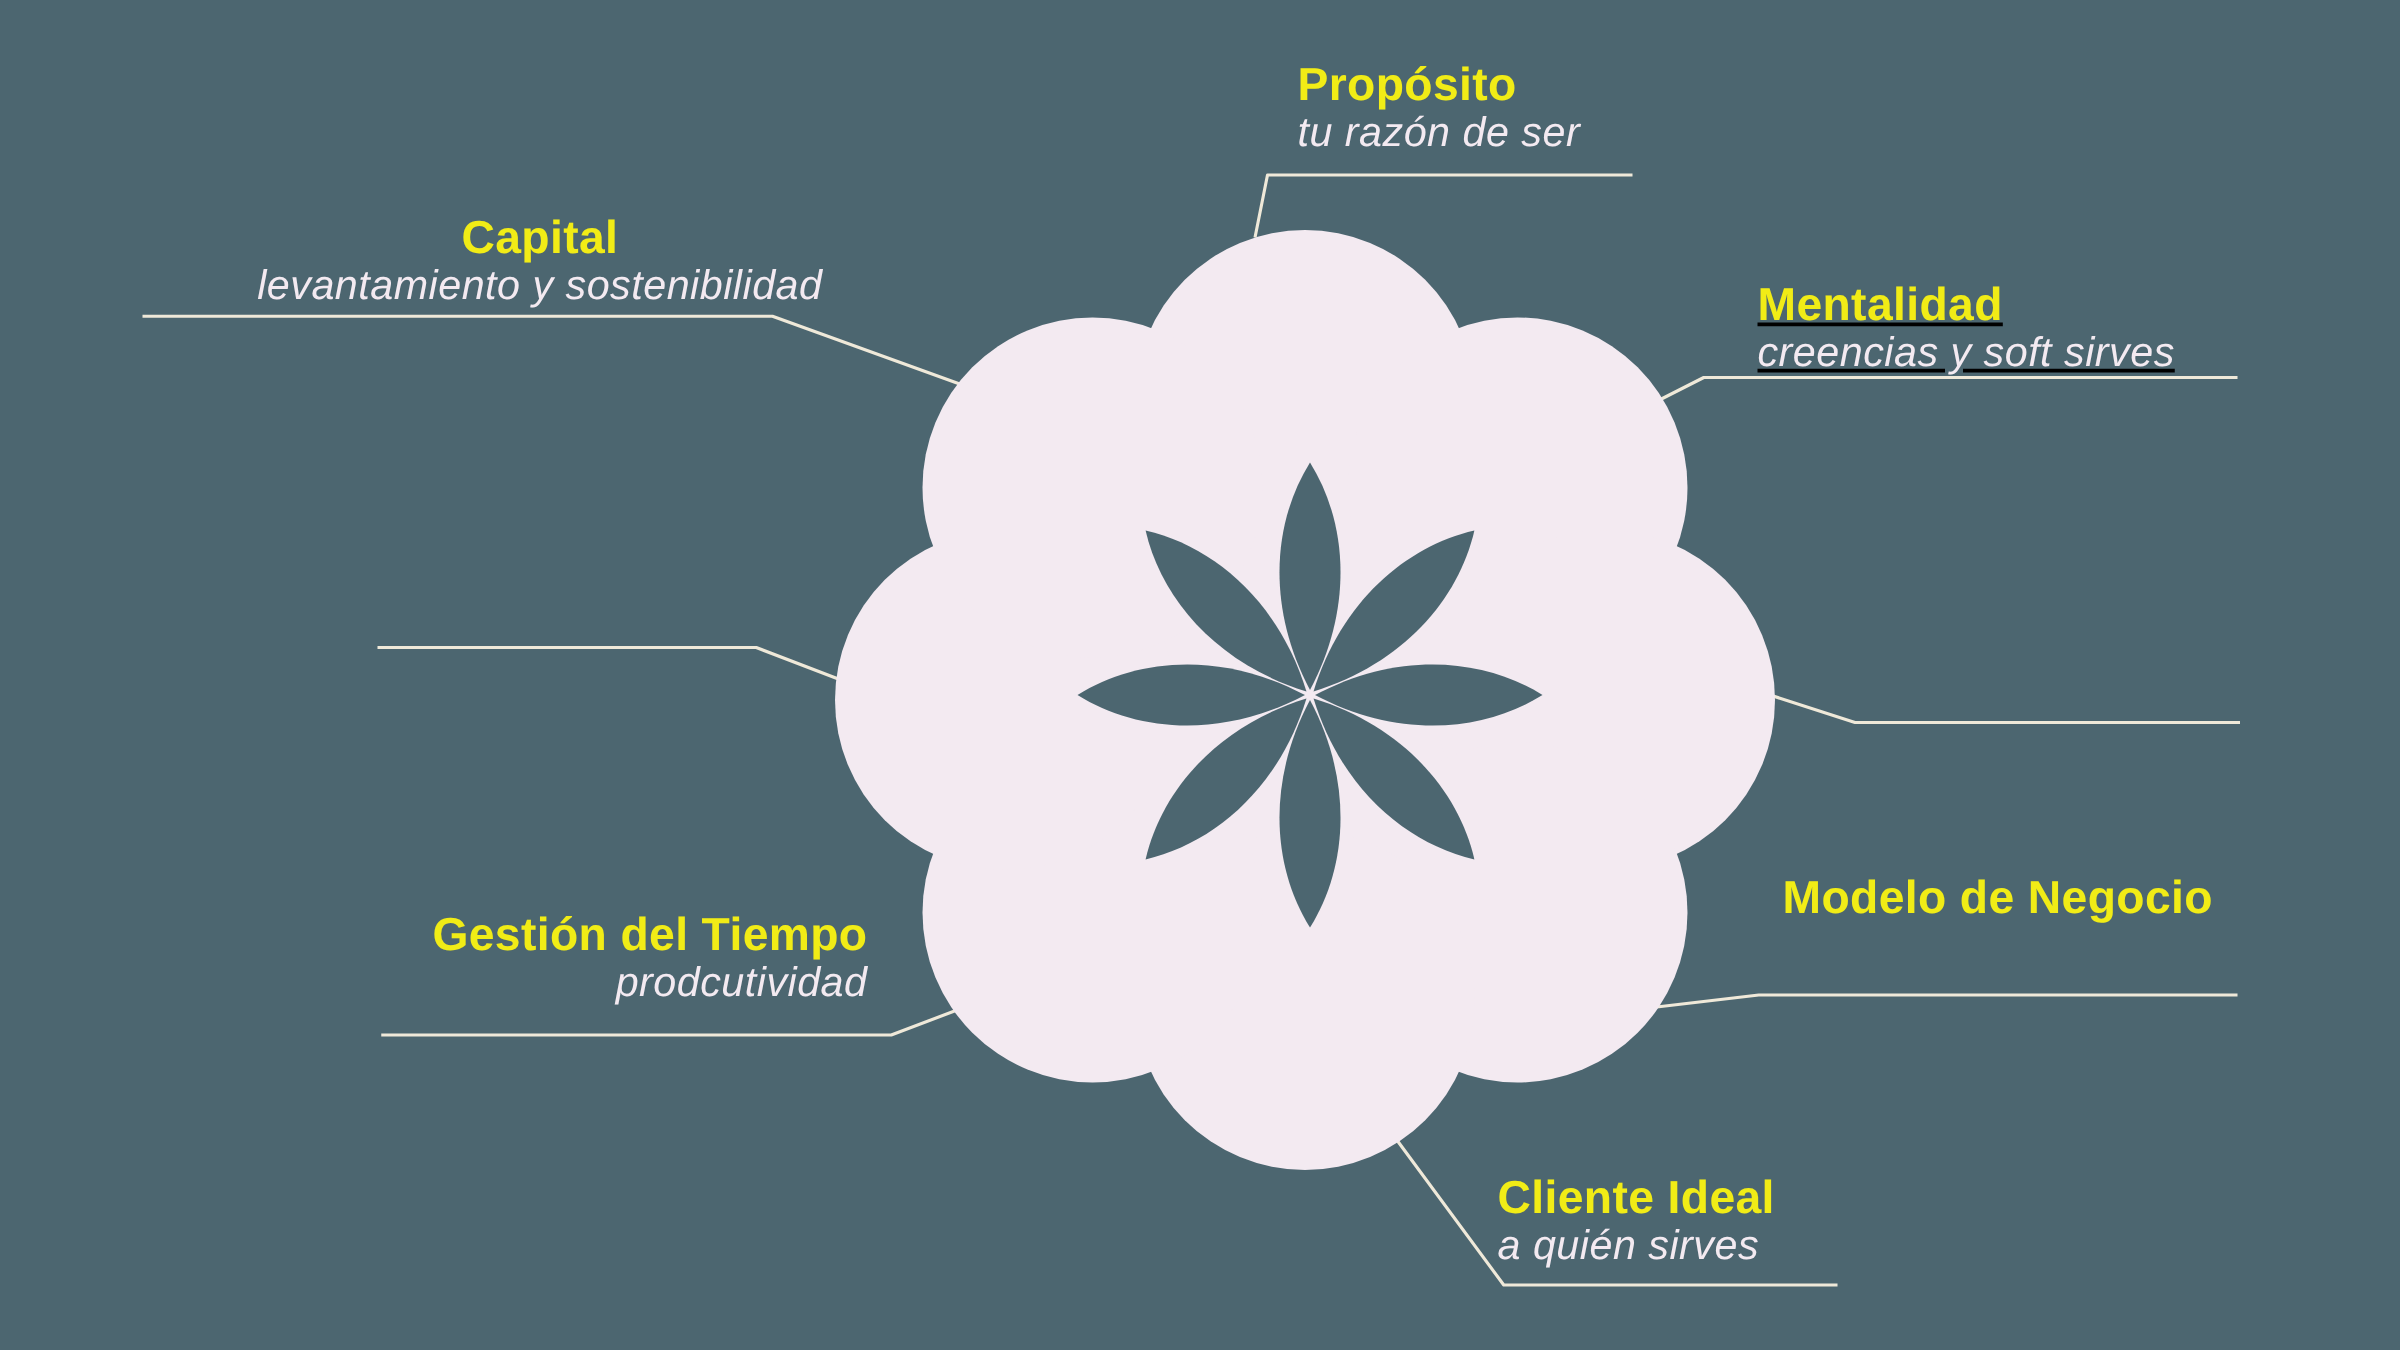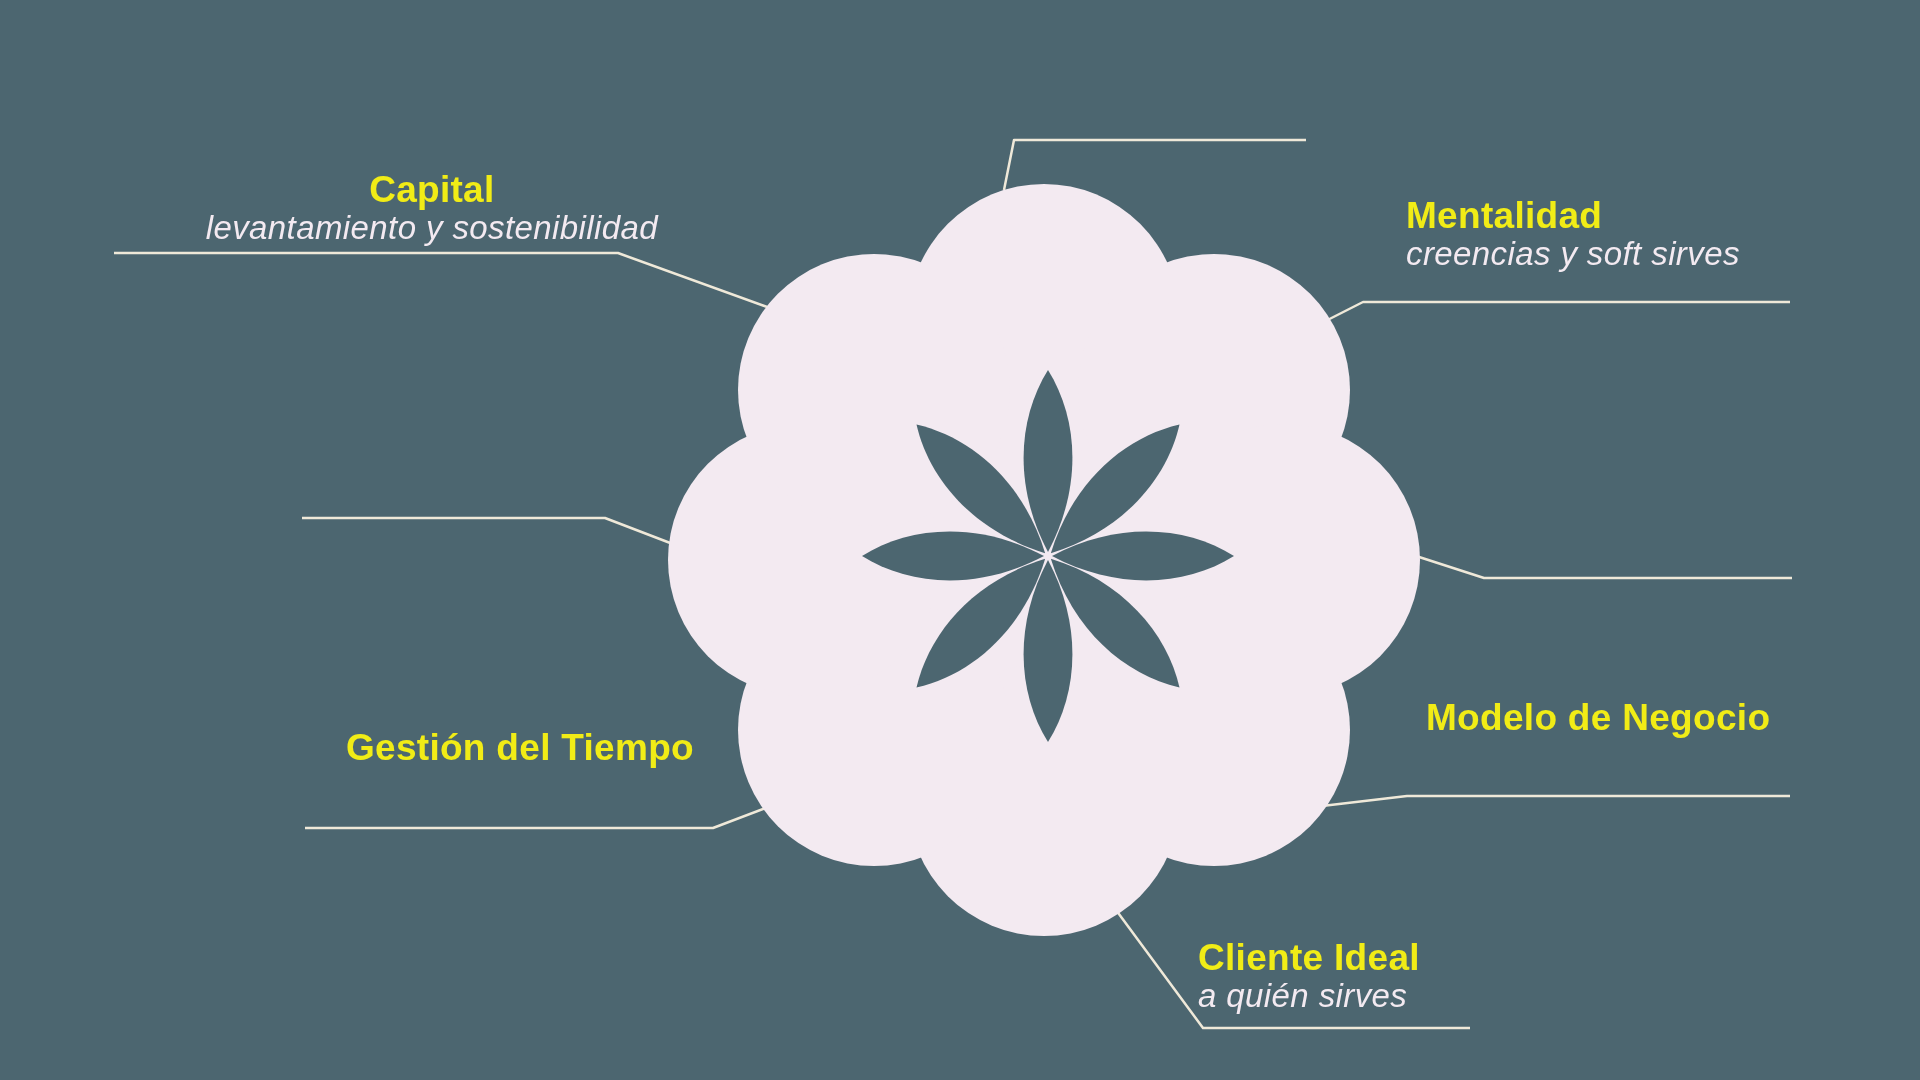--- a/index.html
+++ b/index.html
@@ -49,21 +49,21 @@
     font-size: 33px;
     line-height: 1.12;
     color: #F3EAF1;
     letter-spacing: 0.4px;
   }
   .align-right { text-align: right; }
   .align-left  { text-align: left; }
 
   
   #label-proposito          { left: 1038px; top: 48px;  }
-  #label-mentalidad         { left: 1406px; top: 196px; }
+  #label-mentalidad         { left: 1406px; top: 224px; text-decoration: underline; }
   #label-comunicacion       { left: 1492px; top: 482px; }
   #label-modelo-de-negocio  { left: 1426px; top: 698px; }
   #label-cliente-ideal      { left: 1198px; top: 938px; }
   #label-gestion-del-tiempo { right: 1226px; top: 728px; }
   #label-estrategia         { right: 1322px; top: 416px; }
   #label-capital            { right: 1262px; top: 170px; text-align: center; }
 </style>
 </head>
 <body>
 
@@ -99,38 +99,43 @@
       <path transform="rotate(45)" d="M 0 -186 C 30 -138, 35 -70, 0 -4 C -35 -70, -30 -138, 0 -186 Z"></path>
       <path transform="rotate(90)" d="M 0 -186 C 30 -138, 35 -70, 0 -4 C -35 -70, -30 -138, 0 -186 Z"></path>
       <path transform="rotate(135)" d="M 0 -186 C 30 -138, 35 -70, 0 -4 C -35 -70, -30 -138, 0 -186 Z"></path>
       <path transform="rotate(180)" d="M 0 -186 C 30 -138, 35 -70, 0 -4 C -35 -70, -30 -138, 0 -186 Z"></path>
       <path transform="rotate(225)" d="M 0 -186 C 30 -138, 35 -70, 0 -4 C -35 -70, -30 -138, 0 -186 Z"></path>
       <path transform="rotate(270)" d="M 0 -186 C 30 -138, 35 -70, 0 -4 C -35 -70, -30 -138, 0 -186 Z"></path>
       <path transform="rotate(315)" d="M 0 -186 C 30 -138, 35 -70, 0 -4 C -35 -70, -30 -138, 0 -186 Z"></path>
     </g>
   </svg>
 
+  <div class="label align-left" id="label-proposito">
+    <div class="title">Propósito</div>
+    <div class="subtitle">tu razón de ser</div>
+  </div>
 
   <div class="label align-left" id="label-mentalidad">
     <div class="title">Mentalidad</div>
     <div class="subtitle">creencias y soft sirves</div>
   </div>
 
 
   <div class="label align-left" id="label-modelo-de-negocio">
     <div class="title">Modelo de Negocio</div>
   </div>
 
   <div class="label align-left" id="label-cliente-ideal">
     <div class="title">Cliente Ideal</div>
     <div class="subtitle">a quién sirves</div>
   </div>
 
   <div class="label align-right" id="label-gestion-del-tiempo">
     <div class="title">Gestión del Tiempo</div>
+    <div class="subtitle">prodcutividad</div>
   </div>
 
 
   <div class="label align-right" id="label-capital">
     <div class="title">Capital</div>
     <div class="subtitle">levantamiento y sostenibilidad</div>
   </div>
 
 </div>
 

